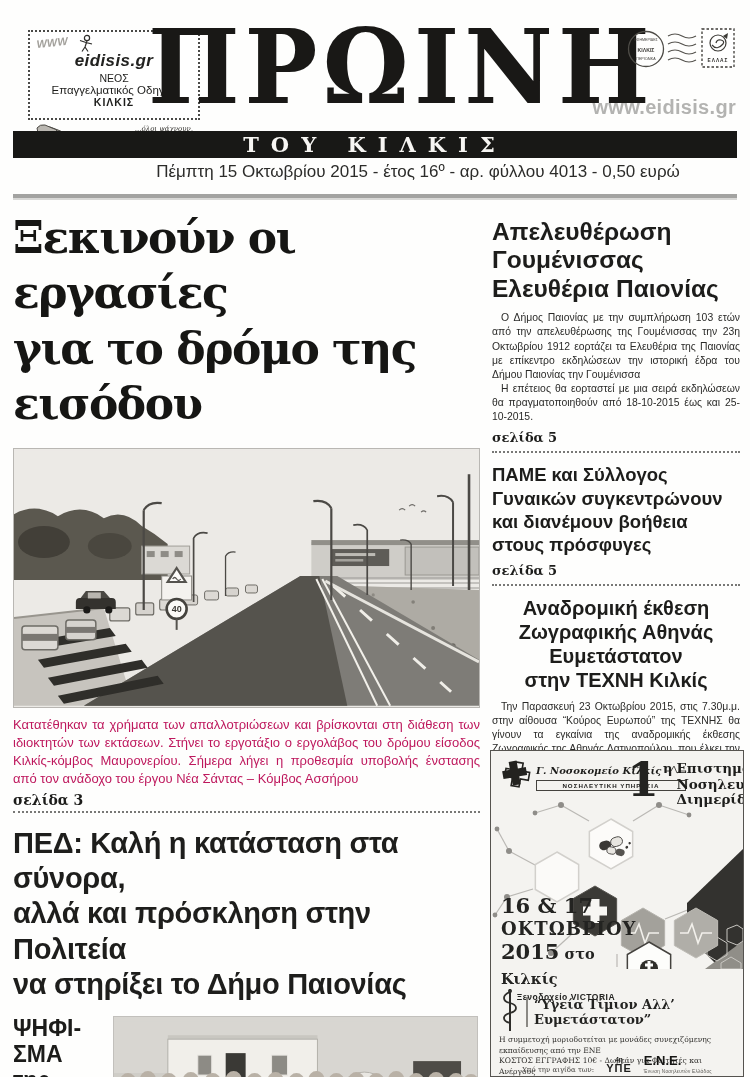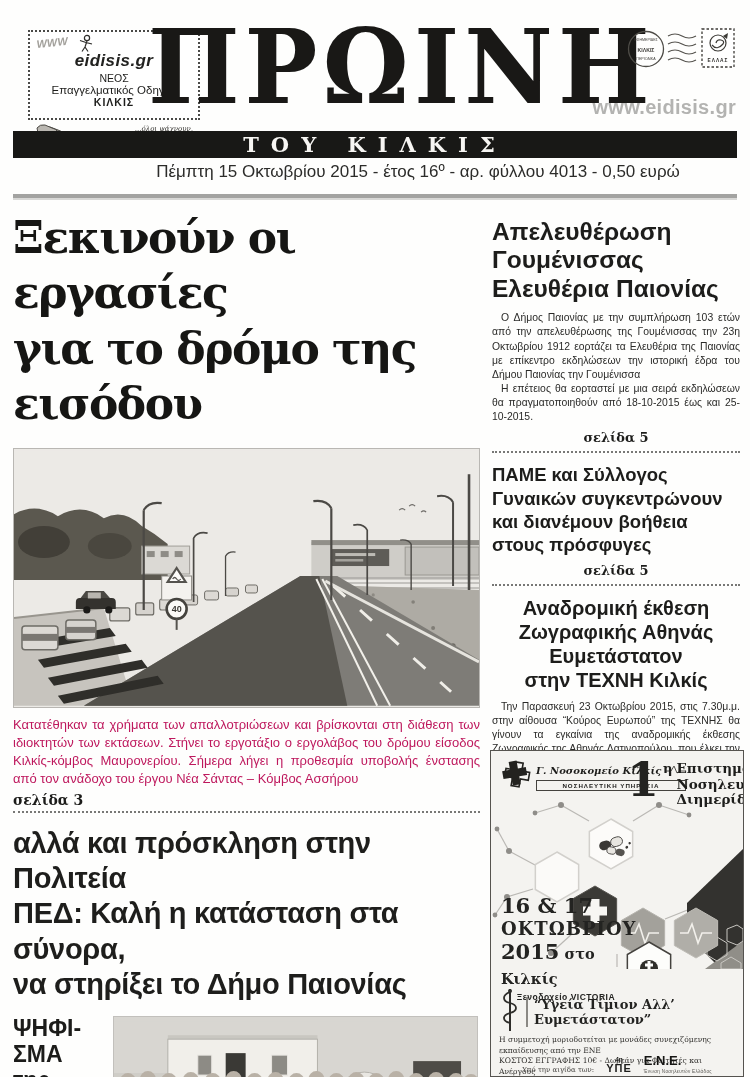--- a/index.html
+++ b/index.html
@@ -36,21 +36,21 @@
   .h2{margin-top:13px;font-weight:bold;font-size:29px;line-height:1.22;letter-spacing:-.3px;color:#1e1e1c;}
   .story-row{margin-top:14px;display:flex;gap:12px;}
   .mini-col{width:88px;flex:none;}
   .mini-head{font-weight:bold;font-size:23px;line-height:1.12;color:#1c1c1a;}
   .group-photo{width:363px;height:172px;border:1px solid #c2c0bc;background:#d8d6d1;flex:none;}
   
   .right-col{position:absolute;left:492px;top:218px;width:248px;}
   .rc-h1{font-weight:bold;font-size:24.5px;line-height:1.16;color:#1d1d1b;}
   .rc-body{margin-top:8px;font-size:10.4px;line-height:1.36;text-align:justify;color:#2a2a28;}
   .rc-body p{margin:0;text-indent:9px;}
-  .rc-ref{margin-top:6px;font-family:"DejaVu Serif",serif;font-weight:bold;font-size:13px;padding-bottom:3px;text-align:center;}
+  .rc-ref{margin-top:6px;font-family:"DejaVu Serif",serif;font-weight:bold;font-size:13px;padding-bottom:3px;}
   .rc-h2{margin-top:10px;font-weight:bold;font-size:18.5px;line-height:1.26;color:#1d1d1b;}
   .rc-h3{margin-top:10px;font-weight:bold;font-size:20px;line-height:1.2;text-align:center;color:#1d1d1b;}
   .rc-h3 span{display:block;}
   
   .ad{position:absolute;left:490px;top:750px;width:252px;height:325px;background:#f4f3f0;
       border:1px solid #55534f;overflow:hidden;}
   .ad-head{position:absolute;left:6px;top:7px;display:flex;align-items:flex-start;gap:3px;}
   .ad-org{margin-top:2px;}
   .ad-org-name{font-family:"DejaVu Serif",serif;font-weight:bold;font-style:italic;font-size:10px;white-space:nowrap;}
   .ad-org-dept{margin-top:2px;border:1px solid #44423e;padding:1px 3px;font-weight:bold;font-size:6.2px;
@@ -225,22 +225,22 @@
         </g>
         <path d="M386,60 q3,-3 6,0 M396,56 q3,-3 6,0 M408,62 q2.5,-2.5 5,0" stroke="#6b6965" stroke-width="1.2" fill="none"></path>
       </svg>
     </div>
 
     <div class="caption">Κατατέθηκαν τα χρήματα των απαλλοτριώσεων και βρίσκονται στη διάθεση των ιδιοκτητών των εκτάσεων. Στήνει το εργοτάξιο ο εργολάβος του δρόμου είσοδος Κιλκίς-κόμβος Μαυρονερίου. Σήμερα λήγει η προθεσμία υποβολής ένστασης από τον ανάδοχο του έργου Νέα Σάντας – Κόμβος Ασσήρου</div>
     <div class="pageref">σελίδα 3</div>
     <div class="dotrule"></div>
 
     <div class="h2">
+      <span style="display:block">ΠΕΔ: Καλή η κατάσταση στα σύνορα,</span>
       <span style="display:block">αλλά και πρόσκληση στην Πολιτεία</span>
-      <span style="display:block">ΠΕΔ: Καλή η κατάσταση στα σύνορα,</span>
       <span style="display:block">να στηρίξει το Δήμο Παιονίας</span>
     </div>
 
     <div class="story-row">
       <div class="mini-col">
         <div class="mini-head">
           <span style="display:block">ΨΗΦΙ-</span>
           <span style="display:block">ΣΜΑ</span>
           <span style="display:block">της ΠΕΔ</span>
 

